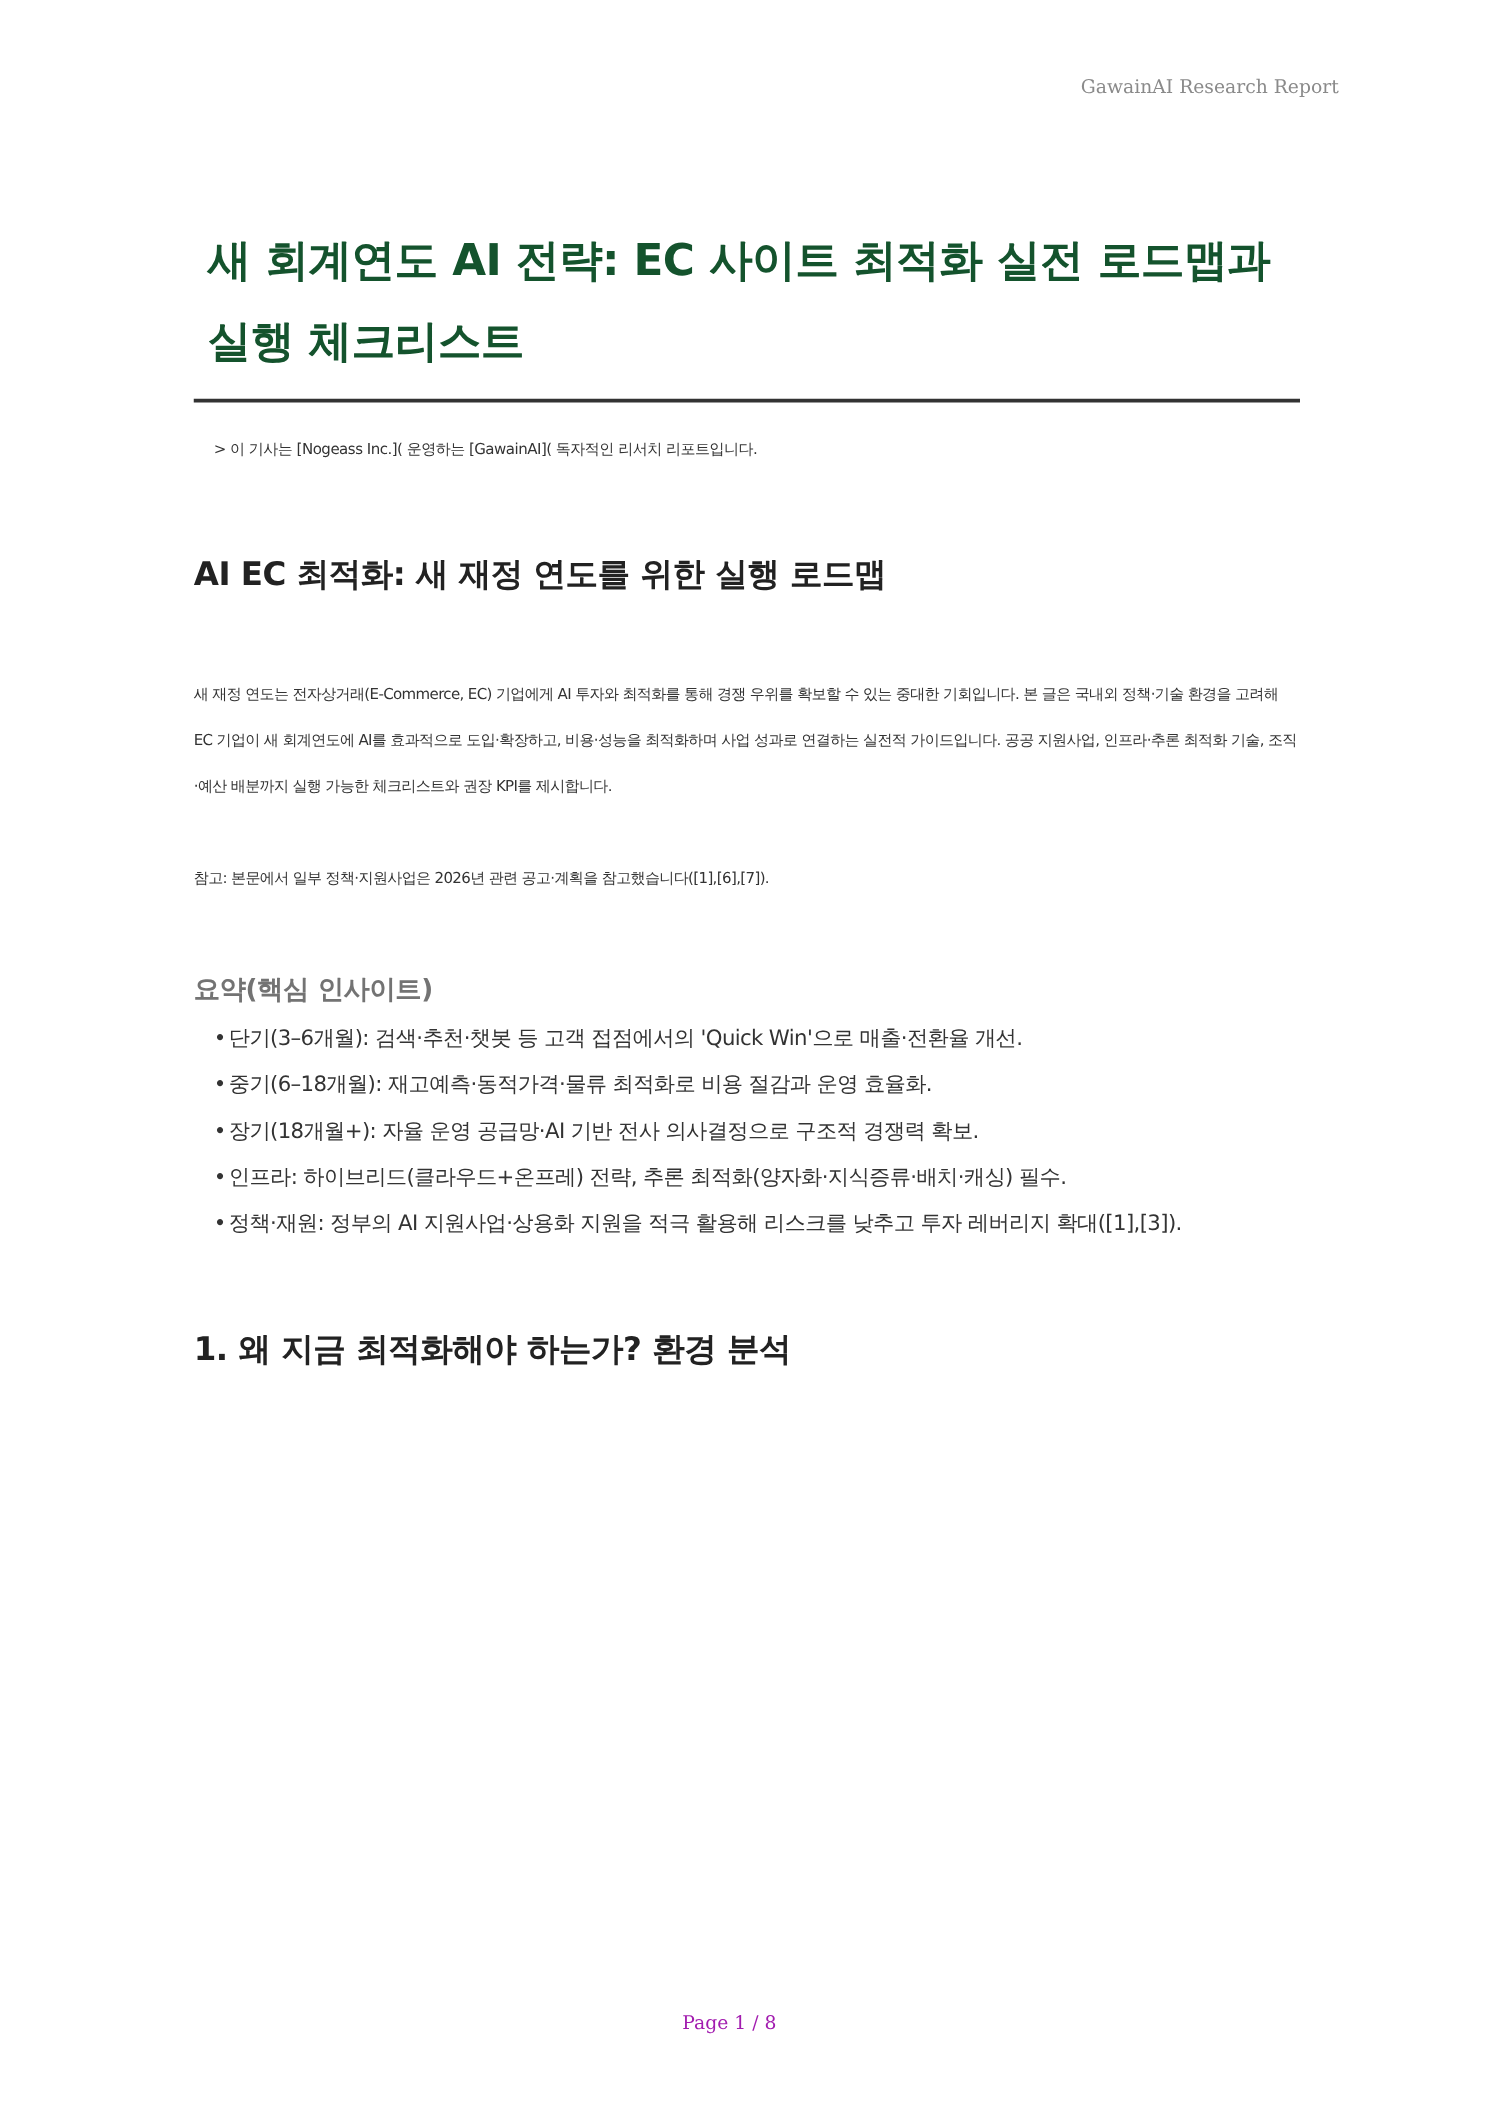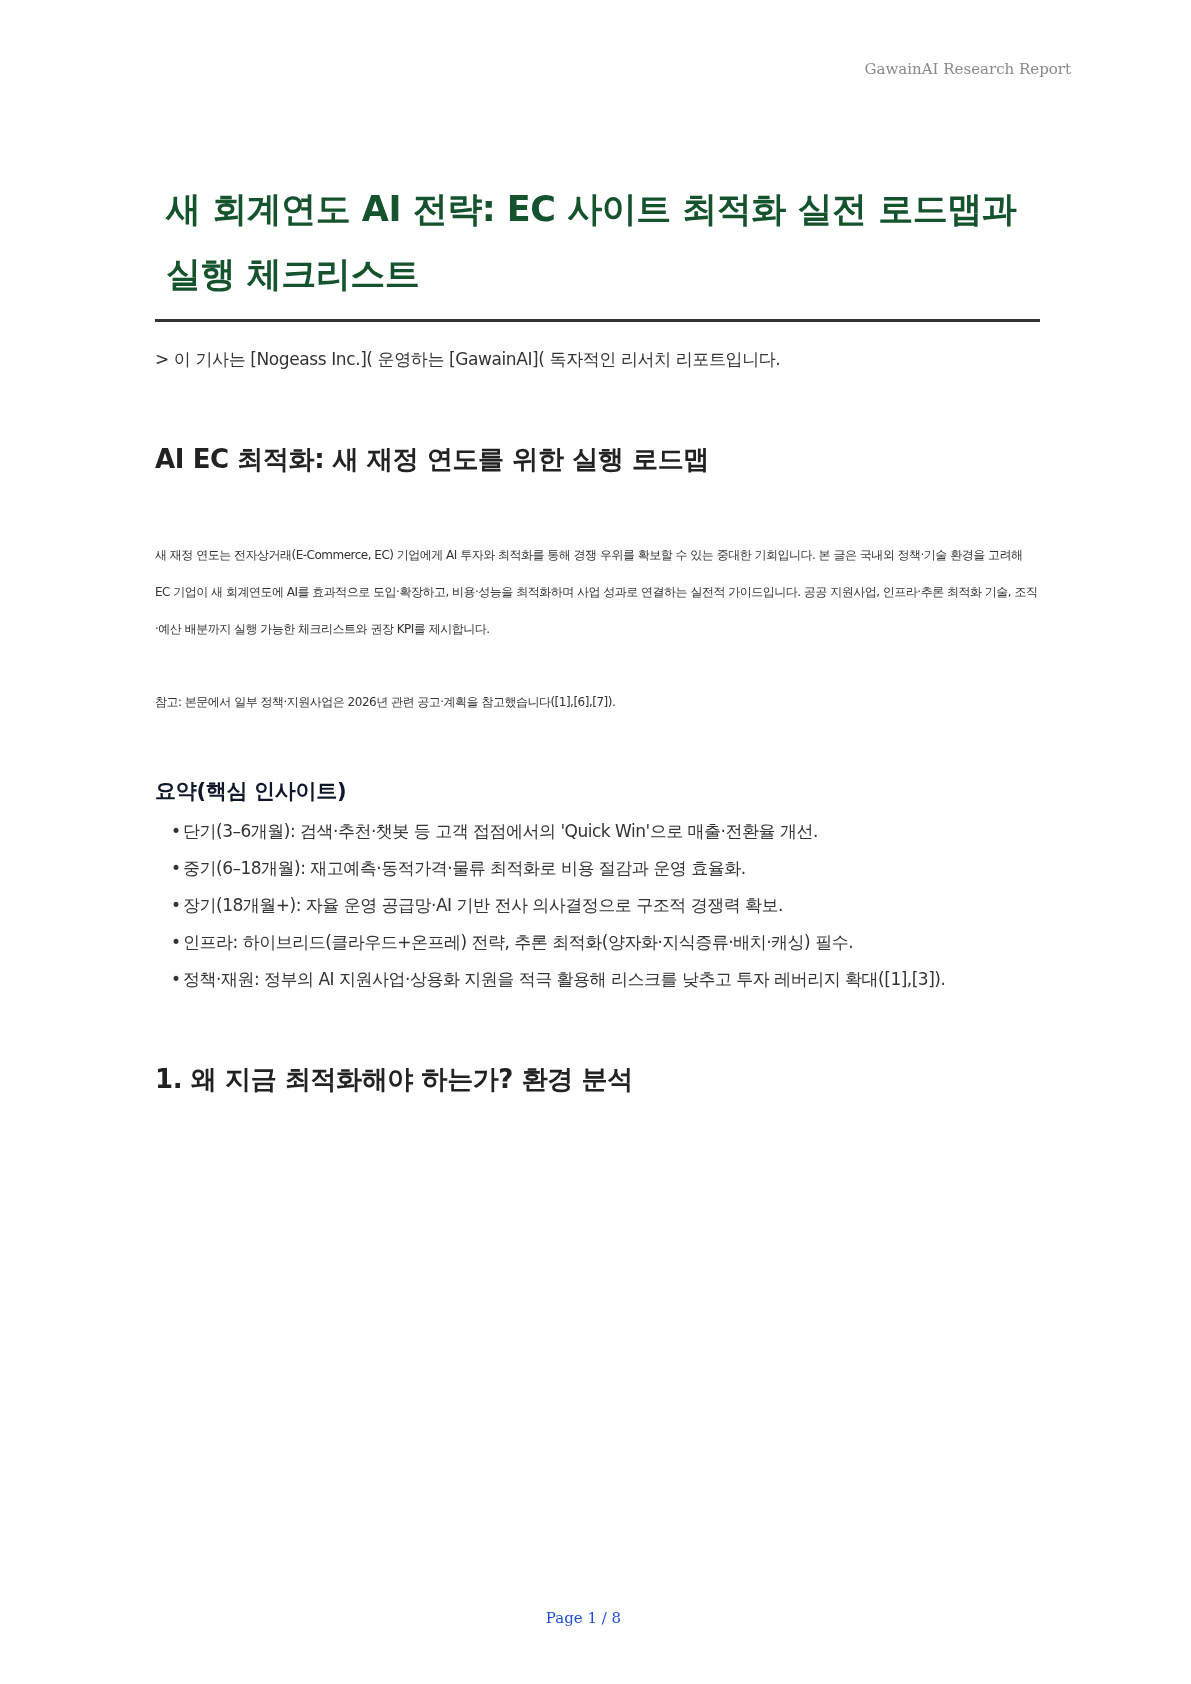--- a/index.html
+++ b/index.html
@@ -37,38 +37,38 @@
       color: #14532d;
       letter-spacing: -0.5px;
     }
     .title-rule {
       height: 3px;
       background: #333333;
       margin-top: 12px;
       border: none;
     }
     .intro-note {
-      margin: 22px 0 0 0;
-      font-size: 17px;
+      margin: 22px 0 0 16px;
+      font-size: 12px;
       line-height: 30px;
       color: #333333;
       letter-spacing: -0.4px;
     }
     h2.section {
       margin: 0;
       font-size: 26px;
       font-weight: bold;
       color: #222222;
       letter-spacing: -0.4px;
     }
     h3.subsection {
       margin: 0;
       font-size: 21px;
       font-weight: bold;
-      color: #0f172a;
+      color: #737373;
       letter-spacing: -0.3px;
     }
     p.body {
       margin: 0;
       font-size: 12px;
       line-height: 37px;
       color: #333333;
       letter-spacing: -0.5px;
     }
     ul.insights {
@@ -90,21 +90,21 @@
       top: 0;
     }
     .page-footer {
       position: absolute;
       top: 1609px;
       left: 0;
       width: 1167px;
       text-align: center;
       font-family: "DejaVu Serif", "Liberation Serif", serif;
       font-size: 15px;
-      color: #1d4ed8;
+      color: #a21caf;
     }
   </style>
 </head>
 <body>
 
 <div class="running-header">GawainAI Research Report</div>
 
 <div class="content">
 
   <h1 class="doc-title">새 회계연도 AI 전략: EC 사이트 최적화 실전 로드맵과 실행 체크리스트</h1>

